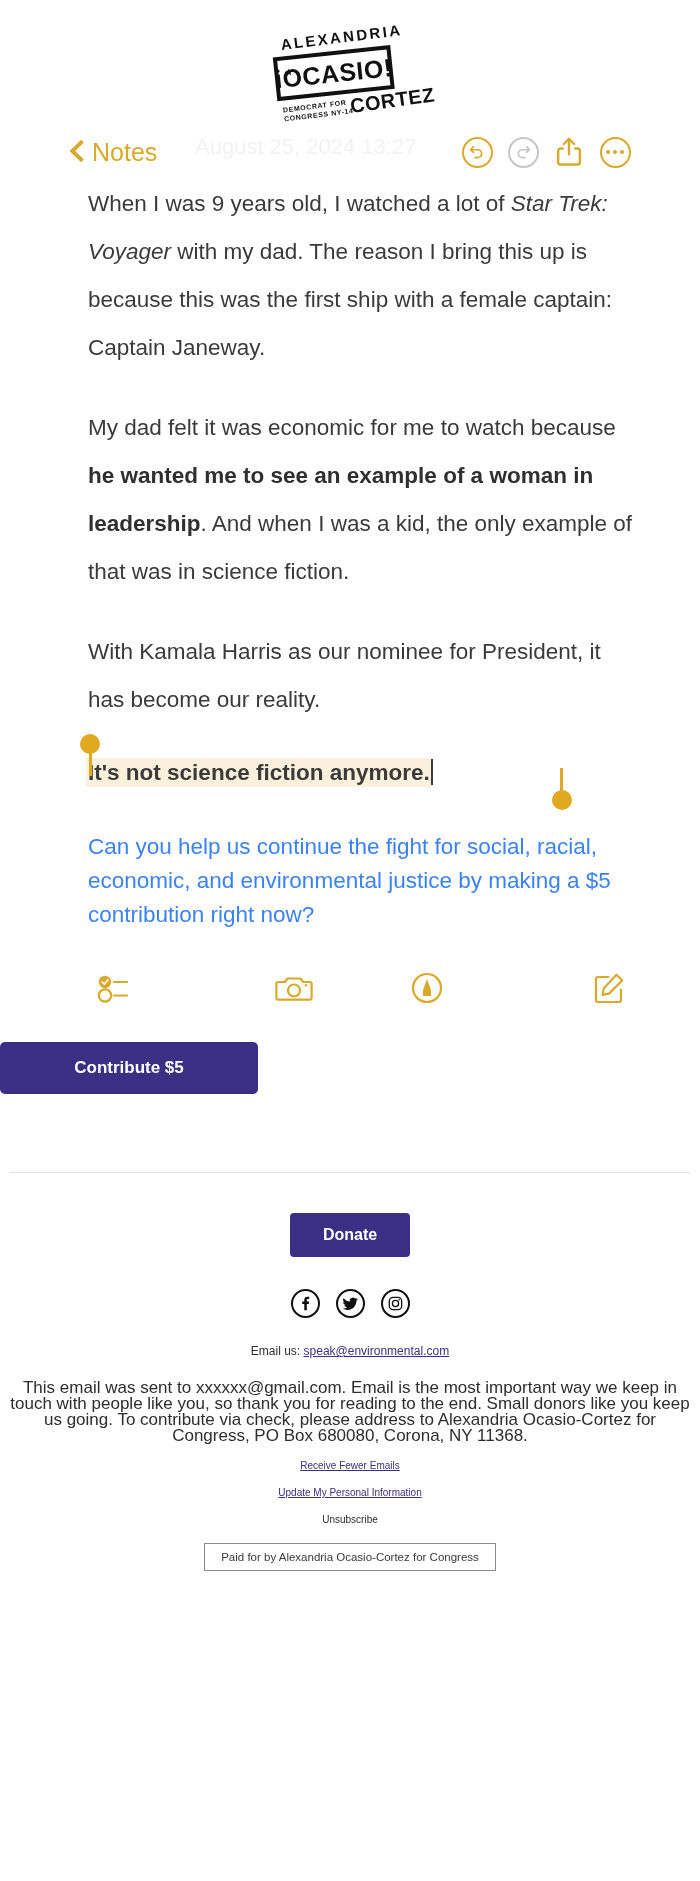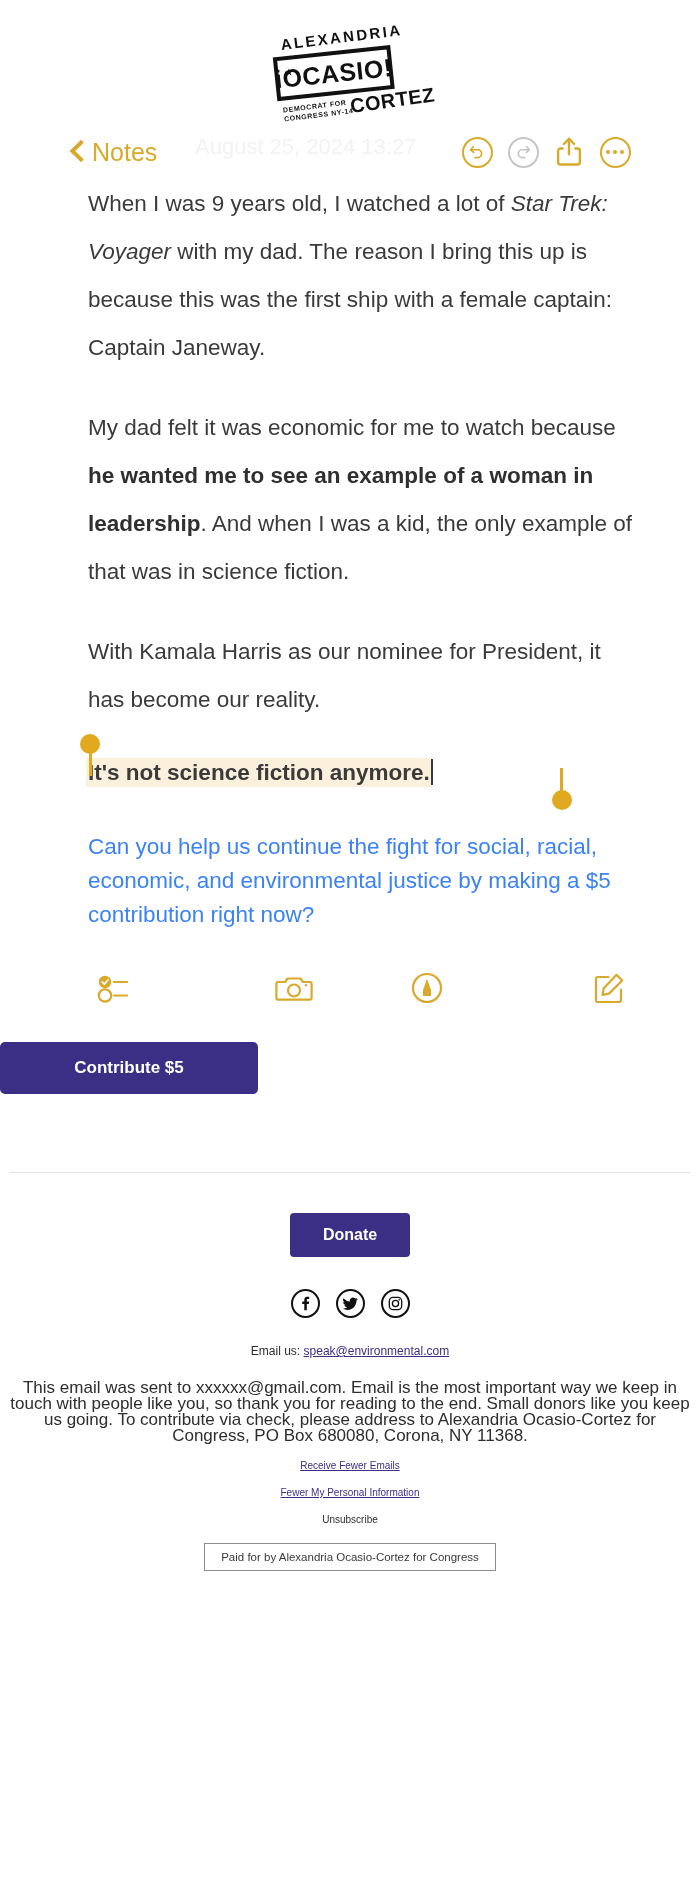--- a/index.html
+++ b/index.html
@@ -500,21 +500,21 @@
       </a>
     </div>
 
     <div class="email-line">
       <span>Email us: </span><a>speak@environmental.com</a>
     </div>
 
     <div class="legal">This email was sent to xxxxxx@gmail.com. Email is the most important way we keep in touch with people like you, so thank you for reading to the end. Small donors like you keep us going. To contribute via check, please address to Alexandria Ocasio-Cortez for Congress, PO Box 680080, Corona, NY 11368.</div>
 
     <a class="footer-link">Receive Fewer Emails</a>
-    <a class="footer-link">Fewer My Personal Information</a>
+    <a class="footer-link">Update My Personal Information</a>
     <span class="footer-plain">Unsubscribe</span>
 
     <div class="paidfor-wrap">
       <div class="paidfor">Paid for by Alexandria Ocasio-Cortez for Congress</div>
     </div>
   </div>
 
 </div>
 
 </body></html>

